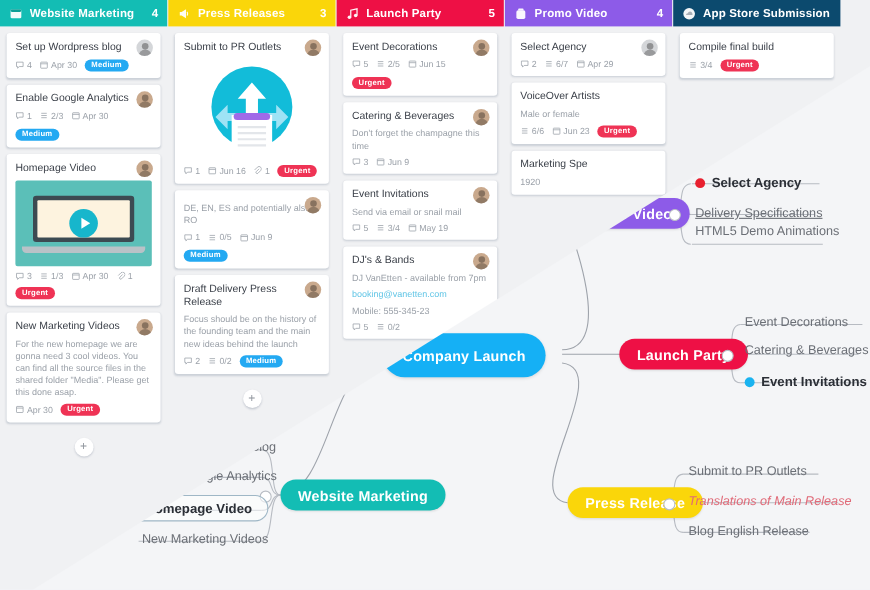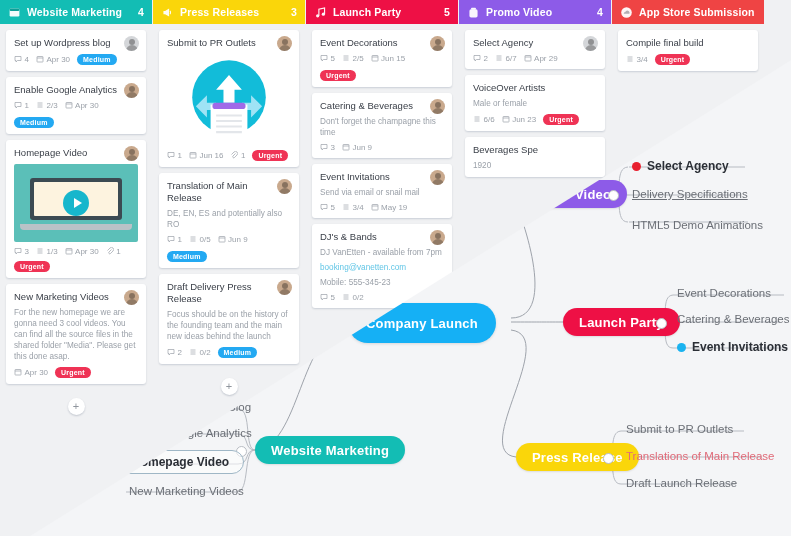--- a/index.html
+++ b/index.html
@@ -42,21 +42,21 @@
     color:#6b6f76;
     white-space:nowrap;
     display:flex;align-items:center;gap:6px;
   }
   .leaf.sel{
     color:#2b2f36;font-weight:bold;font-size:12px;
     border:1.4px solid #9fb7c6;border-radius:15px;
     padding:4px 14px 4px 9px;background:rgba(255,255,255,.55);
   }
   .leaf.hot{color:#2b2f36;font-weight:bold;font-size:12px;}
-  .leaf.warn{color:#e06a78;}
+  .leaf.warn{color:#e06a78;font-style:italic;}
   .dot{width:9px;height:9px;border-radius:50%;display:inline-block;flex:0 0 auto;}
   .dot.blue{background:#1ab3f0;}
   .dot.red{background:#e8202f;}
   .hub{
     position:absolute;width:9px;height:9px;border-radius:50%;
     background:#fff;border:1.4px solid #b9bdc4;
   }
 
   
   #kanban{
@@ -210,21 +210,21 @@
     <span>Promo Video</span>
   </div>
   <div class="hub" style="left:608px;top:190px;"></div>
   <div class="leaf hot" style="left:632px;top:159px;">
     <span class="dot red"></span>
     <span>Select Agency</span>
   </div>
   <div class="leaf" style="left:632px;top:188px;text-decoration:underline;">
     <span>Delivery Specifications</span>
   </div>
-  <div class="leaf" style="left:632px;top:219px;">
+  <div class="leaf" style="left:632px;top:205px;">
     <span>HTML5 Demo Animations</span>
   </div>
 
   <div class="node branch" style="left:563px;top:308px;background:#ee1045;">
     <span>Launch Party</span>
   </div>
   <div class="hub" style="left:656px;top:318px;"></div>
   <div class="leaf" style="left:677px;top:287px;">
     <span>Event Decorations</span>
   </div>
@@ -258,21 +258,21 @@
     <span>Press Release</span>
   </div>
   <div class="hub" style="left:603px;top:453px;"></div>
   <div class="leaf" style="left:626px;top:423px;">
     <span>Submit to PR Outlets</span>
   </div>
   <div class="leaf warn" style="left:626px;top:450px;">
     <span>Translations of Main Release</span>
   </div>
   <div class="leaf" style="left:626px;top:477px;">
-    <span>Draft Launch Release</span>
+    <span>Blog English Release</span>
   </div>
 </div>
 
 <div id="kanban">
   <div id="cols">
 
     <div class="col">
       <div class="col-head" style="background:#13bdb4;">
         <svg class="col-icon" viewBox="0 0 16 16">
           <rect x="2" y="3" width="12" height="10" rx="1.5" fill="#fff"></rect>
@@ -453,21 +453,20 @@
               <svg width="8" height="8" viewBox="0 0 16 16">
                   <path d="M11 5L6 10a2 2 0 003 3l5-5a4 4 0 00-6-6l-5 5" fill="none" stroke="#9ba1a9" stroke-width="1.4"></path>
                 </svg>
               <span>1</span>
             </span>
             <span class="badge urgent">Urgent</span>
           </div>
         </div>
 
         <div class="card">
-          <div class="title">Translation of Main Release</div>
           <div class="avatar">
               <i></i>
               <b></b>
             </div>
           <div class="desc">DE, EN, ES and potentially also RO</div>
           <div class="meta">
             <span class="mi">
               <svg width="8" height="8" viewBox="0 0 16 16">
                   <path d="M2 3h12v8H7l-3 3v-3H2z" fill="none" stroke="#9ba1a9" stroke-width="1.4"></path>
                 </svg>
@@ -696,28 +695,28 @@
                   <rect x="2" y="3" width="12" height="11" rx="1" fill="none" stroke="#9ba1a9" stroke-width="1.4"></rect>
                   <path d="M2 6h12" stroke="#9ba1a9" stroke-width="1.4"></path>
                 </svg>
               <span>Jun 23</span>
             </span>
             <span class="badge urgent">Urgent</span>
           </div>
         </div>
 
         <div class="card">
-          <div class="title">Beverages Spe</div>
+          <div class="title">Marketing Spe</div>
           <div class="desc">1920</div>
         </div>
       </div>
     </div>
 
     <div class="col">
-      <div class="col-head" style="background:#ef4444;">
+      <div class="col-head" style="background:#0c4a6e;">
         <svg class="col-icon" viewBox="0 0 16 16">
           <circle cx="8" cy="8" r="6.5" fill="#fff"></circle>
           <path d="M4.5 9.5a2 2 0 012-2 2.6 2.6 0 015 0 1.8 1.8 0 010 2z" fill="#b0b4ba"></path>
         </svg>
         <span class="ttl">App Store Submission</span>
 
       </div>
       <div class="col-body">
         <div class="card">
           <div class="title">Compile final build</div>

